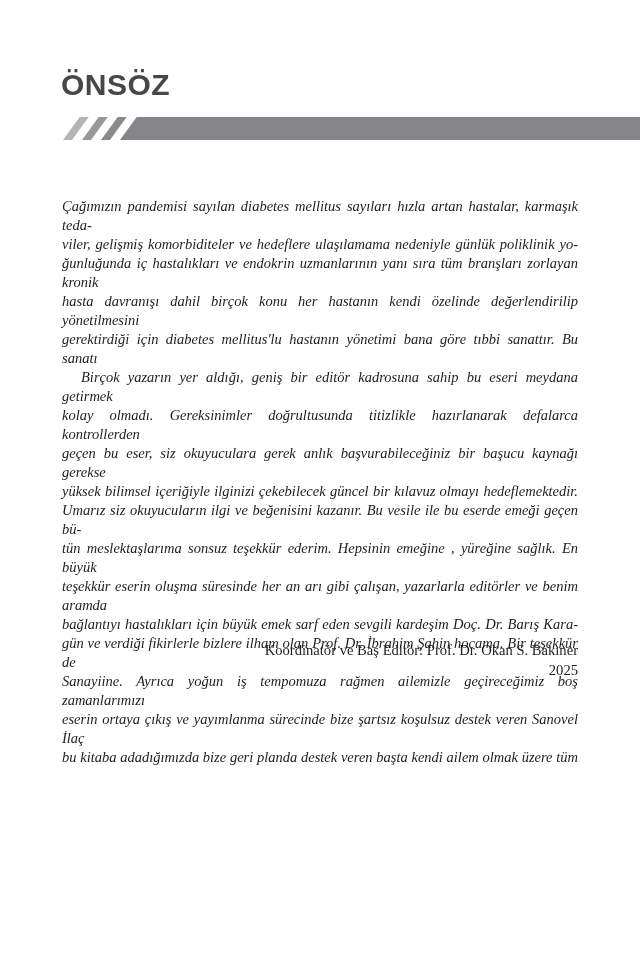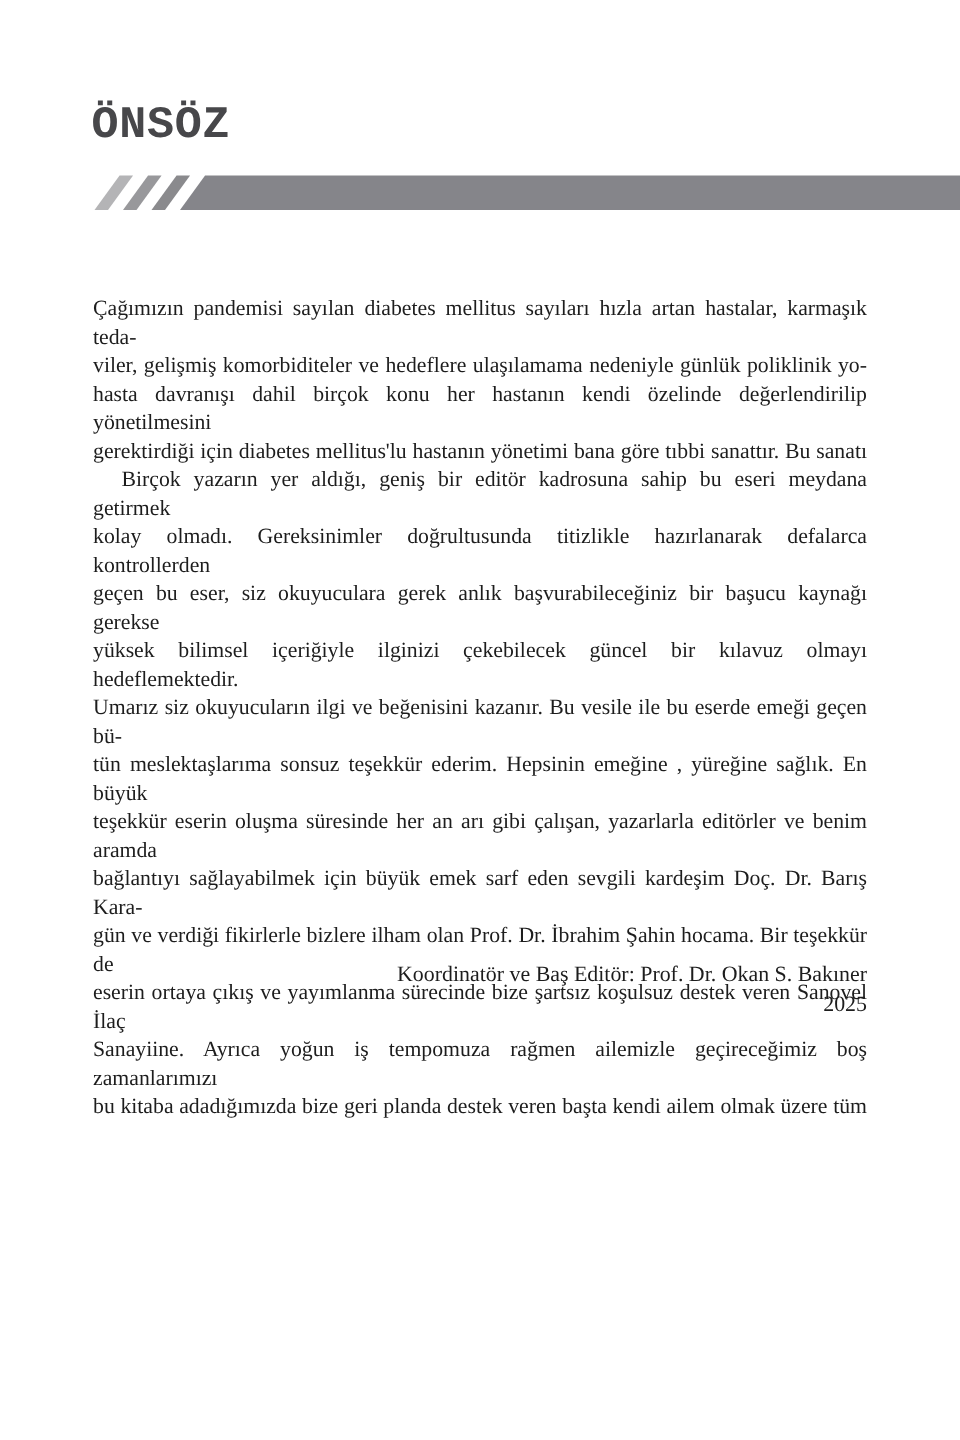--- a/index.html
+++ b/index.html
@@ -13,21 +13,21 @@
     height: 960px;
     background: var(--page-bg, #ffffff);
     overflow: hidden;
     font-family: "Liberation Serif", serif;
   }
   .title {
     position: absolute;
     left: 61px;
     top: 68px;
     margin: 0;
-    font-family: Liberation Mono, monospace;
+    font-family: Liberation Sans, sans-serif;
     font-weight: 700;
     font-size: 30px;
     line-height: 1.1;
     letter-spacing: 0.5px;
     color: var(--title, #47474a);
   }
   .deco-bar {
     position: absolute;
     left: 0;
     top: 117px;
@@ -57,21 +57,21 @@
   }
   .body-text {
     position: absolute;
     left: 62px;
     top: 197px;
     width: 516px;
     color: var(--body-text, #1d1d1d);
     font-size: 14.5px;
     line-height: 19px;
   }
-  .para { margin: 0; }
+  .para { margin: 0; font-style: italic; }
   .line {
     text-align: justify;
     text-align-last: justify;
     white-space: normal;
   }
   .line.last  { text-align-last: left; }
   .line.indent { text-indent: 19px; }
   .signature {
     position: absolute;
     left: 62px;
@@ -94,35 +94,36 @@
     <span class="stripe s1"></span>
     <span class="stripe s2"></span>
     <span class="stripe s3"></span>
     <span class="bar-main"></span>
   </div>
 
   <div class="body-text">
       <div class="para">
         <div class="line">Çağımızın pandemisi sayılan diabetes mellitus sayıları hızla artan hastalar, karmaşık teda-</div>
         <div class="line">viler, gelişmiş komorbiditeler ve hedeflere ulaşılamama nedeniyle günlük poliklinik yo-</div>
+        <div class="line">ğunluğunda iç hastalıkları ve endokrin uzmanlarının yanı sıra tüm branşları zorlayan kronik</div>
         <div class="line">hasta davranışı dahil birçok konu her hastanın kendi özelinde değerlendirilip yönetilmesini</div>
         <div class="line">gerektirdiği için diabetes mellitus'lu hastanın yönetimi bana göre tıbbi sanattır. Bu sanatı</div>
       </div>
       <div class="para">
         <div class="line indent">Birçok yazarın yer aldığı, geniş bir editör kadrosuna sahip bu eseri meydana getirmek</div>
         <div class="line">kolay olmadı. Gereksinimler doğrultusunda titizlikle hazırlanarak defalarca kontrollerden</div>
         <div class="line">geçen bu eser, siz okuyuculara gerek anlık başvurabileceğiniz bir başucu kaynağı gerekse</div>
         <div class="line">yüksek bilimsel içeriğiyle ilginizi çekebilecek güncel bir kılavuz olmayı hedeflemektedir.</div>
         <div class="line">Umarız siz okuyucuların ilgi ve beğenisini kazanır. Bu vesile ile bu eserde emeği geçen bü-</div>
         <div class="line">tün meslektaşlarıma sonsuz teşekkür ederim. Hepsinin emeğine , yüreğine sağlık. En büyük</div>
         <div class="line">teşekkür eserin oluşma süresinde her an arı gibi çalışan, yazarlarla editörler ve benim aramda</div>
-        <div class="line">bağlantıyı sağlayabilmek için büyük emek sarf eden sevgili kardeşim Doç. Dr. Barış Kara-</div>
+        <div class="line">bağlantıyı hastalıkları için büyük emek sarf eden sevgili kardeşim Doç. Dr. Barış Kara-</div>
         <div class="line">gün ve verdiği fikirlerle bizlere ilham olan Prof. Dr. İbrahim Şahin hocama. Bir teşekkür de</div>
+        <div class="line">Sanayiine. Ayrıca yoğun iş tempomuza rağmen ailemizle geçireceğimiz boş zamanlarımızı</div>
         <div class="line">eserin ortaya çıkış ve yayımlanma sürecinde bize şartsız koşulsuz destek veren Sanovel İlaç</div>
-        <div class="line">Sanayiine. Ayrıca yoğun iş tempomuza rağmen ailemizle geçireceğimiz boş zamanlarımızı</div>
         <div class="line">bu kitaba adadığımızda bize geri planda destek veren başta kendi ailem olmak üzere tüm</div>
       </div>
     </div>
 
   <div class="signature">
     <div class="sig-line">Koordinatör ve Baş Editör: Prof. Dr. Okan S. Bakıner</div>
     <div class="sig-line">2025</div>
   </div>
 
 </div>

